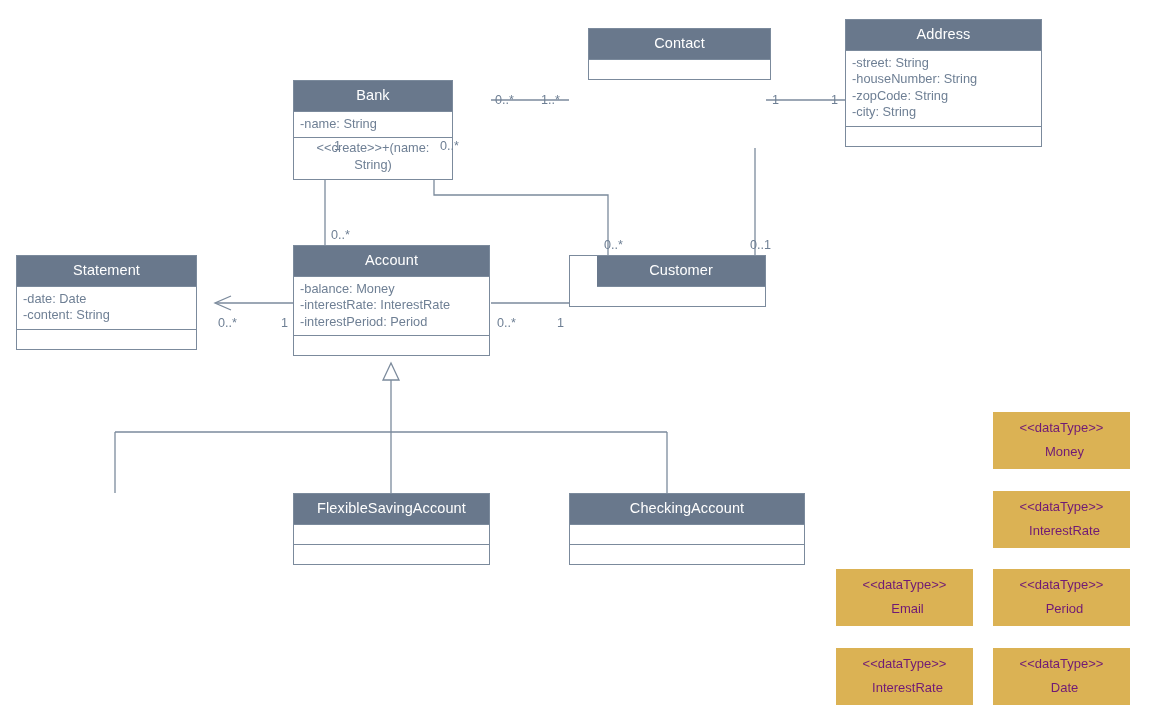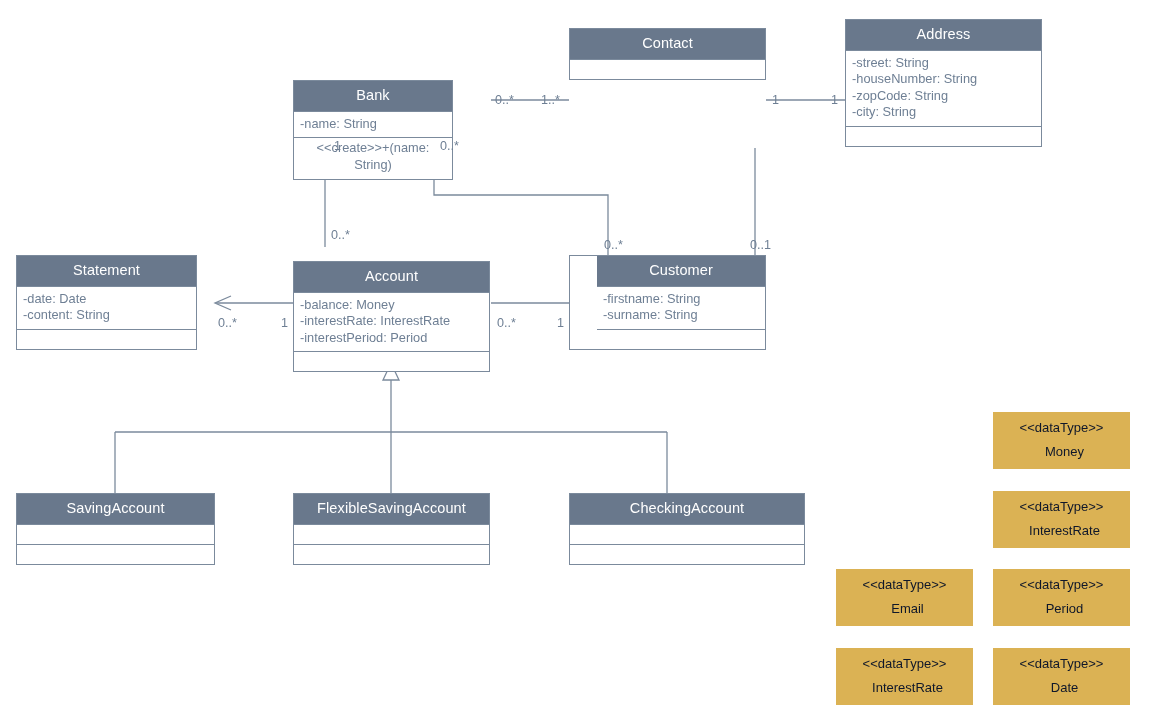--- a/index.html
+++ b/index.html
@@ -62,21 +62,21 @@
     padding: 2px 4px 6px 4px;
   }
 
   
   .uml-datatype {
     position: absolute;
     box-sizing: border-box;
     background: #ddb martyr;
     background: #dcb council;
     background: #dbb254;
-    color: #0f172a;
+    color: #701a75;
     text-align: center;
     font-size: 13px;
     line-height: 24px;
     padding-top: 4px;
     z-index: 3;
   }
   .dt-stereotype { display: block; }
   .dt-name { display: block; margin-left: 6px; }
 
   
@@ -135,61 +135,54 @@
   <span class="mult" style="left:281px; top:316px;">1</span>
   <span class="mult" style="left:497px; top:316px;">0..*</span>
   <span class="mult" style="left:557px; top:316px;">1</span>
 
   <div class="uml-class" style="left:293px; top:48px; width:160px;margin-top:32px;">
     <div class="uml-header">Bank</div>
     <div class="uml-compartment">-name: String</div>
     <div class="uml-compartment ops">&lt;&lt;create&gt;&gt;+(name: String)</div>
   </div>
 
-  <div class="uml-class" style="left:569px; top:28px; width:197px;">
+  <div class="uml-class" style="left:588px; top:28px; width:183px;">
     <div class="uml-header">Contact</div>
     <div class="uml-compartment empty"></div>
   </div>
 
   <div class="uml-class" style="left:845px; top:19px; width:197px;">
     <div class="uml-header">Address</div>
     <div class="uml-compartment">-street: String
 -houseNumber: String
 -zopCode: String
 -city: String</div>
     <div class="uml-compartment empty"></div>
   </div>
 
   <div class="uml-class" style="left:16px; top:255px; width:181px;">
     <div class="uml-header">Statement</div>
     <div class="uml-compartment">-date: Date
 -content: String</div>
     <div class="uml-compartment empty"></div>
   </div>
 
-  <div class="uml-class" style="left:293px; top:261px; width:197px;">
+  <div class="uml-class" style="left:293px; top:245px; width:197px;">
     <div class="uml-header">Account</div>
     <div class="uml-compartment">-balance: Money
 -interestRate: InterestRate
 -interestPeriod: Period</div>
     <div class="uml-compartment empty"></div>
   </div>
 
   <div class="uml-class" style="left:569px; top:255px; width:197px;padding-left:27px;">
     <div class="uml-header">Customer</div>
-    <div class="uml-compartment">-firstname: String
--surname: String</div>
-    <div class="uml-compartment empty"></div>
-  </div>
-
-  <div class="uml-class" style="left:16px; top:493px; width:199px;">
-    <div class="uml-header">SavingAccount</div>
-    <div class="uml-compartment empty"></div>
-    <div class="uml-compartment empty"></div>
-  </div>
+    <div class="uml-compartment empty"></div>
+  </div>
+
 
   <div class="uml-class" style="left:293px; top:493px; width:197px;">
     <div class="uml-header">FlexibleSavingAccount</div>
     <div class="uml-compartment empty"></div>
     <div class="uml-compartment empty"></div>
   </div>
 
   <div class="uml-class" style="left:569px; top:493px; width:236px;">
     <div class="uml-header">CheckingAccount</div>
     <div class="uml-compartment empty"></div>

